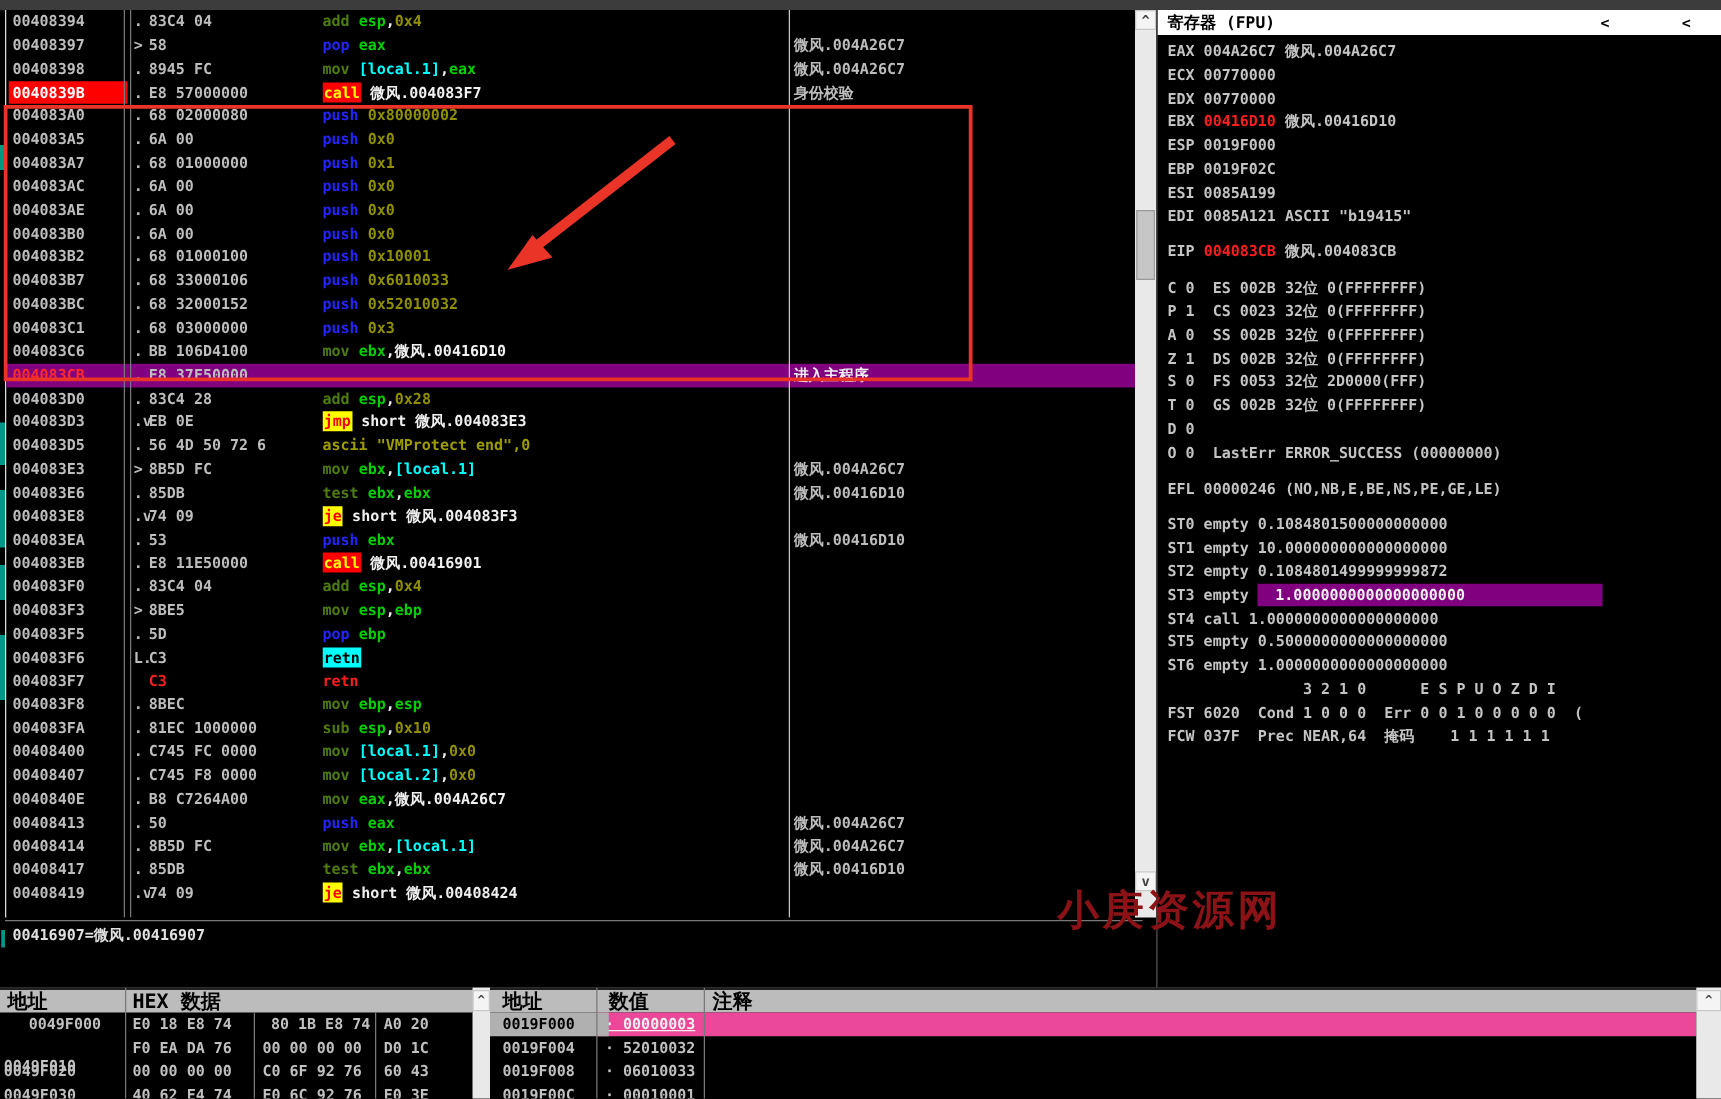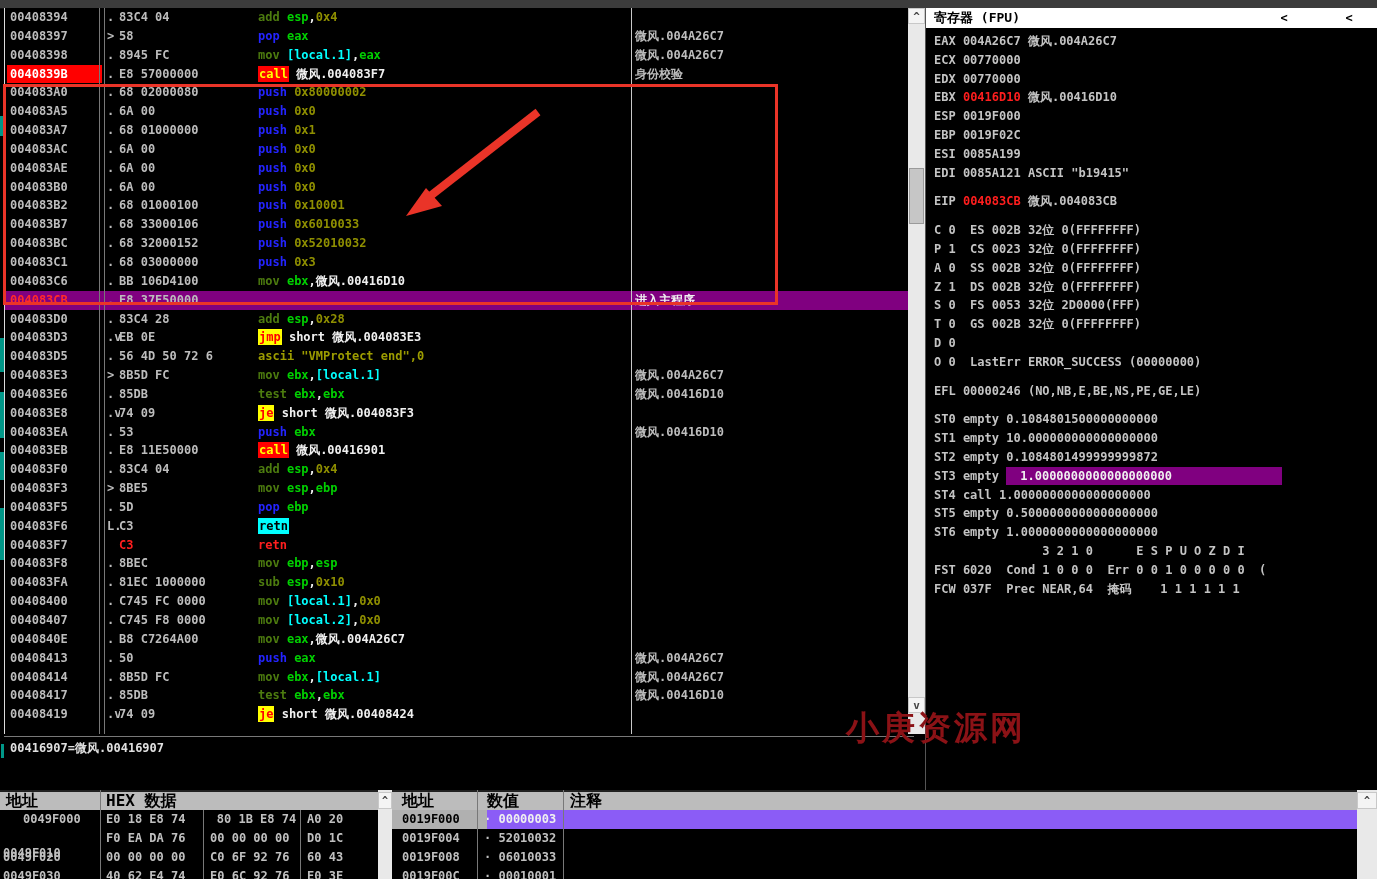--- a/index.html
+++ b/index.html
@@ -48,21 +48,21 @@
   .hl{background:#800080;color:#f0f0f0;padding:2px 110px 2px 14px;}
   
   .bpanel{background:#000;overflow:hidden;}
   #dump{left:0;top:790px;width:378px;height:89px;}
   #stack{left:392px;top:790px;width:965px;height:89px;}
   .bheader{position:absolute;left:0;top:0;width:100%;height:20px;background:#bcbcbc;color:#000;border-top:2px solid #202020;box-sizing:border-box;}
   .bh{position:absolute;top:0;line-height:18px;font-size:16px;}
   .brow{position:relative;height:19px;line-height:19px;color:#c0c0c0;white-space:pre;}
   .bcell{position:absolute;top:0;height:19px;overflow:hidden;white-space:pre;}
   .srow-hl-addr{background:#b0b0b0;color:#000;}
-  .srow-hl-rest{position:absolute;left:85px;right:0;top:0;height:19px;background:#8b5cf6;color:#f0f0f0;}
+  .srow-hl-rest{position:absolute;left:85px;right:0;top:0;height:19px;background:#ec4899;color:#f0f0f0;text-decoration:underline;}
   #sb-dump{left:378px;top:790px;width:14px;height:89px;}
   #sb-stack{left:1357px;top:790px;width:20px;height:89px;}
   
   #ann-rect{left:3px;top:84px;width:775px;height:221px;border:3px solid #ea3428;box-sizing:border-box;pointer-events:none;}
   #ann-arrow{left:376px;top:94px;width:180px;height:135px;pointer-events:none;}
   #watermark{left:846px;top:706px;font-size:33px;letter-spacing:3px;color:#8b1216;
              font-family:"DejaVu Sans","Liberation Sans",sans-serif;font-weight:bold;pointer-events:none;}
   .teal{background:#00b2a0;opacity:.85;}
 </style>
 </head>

